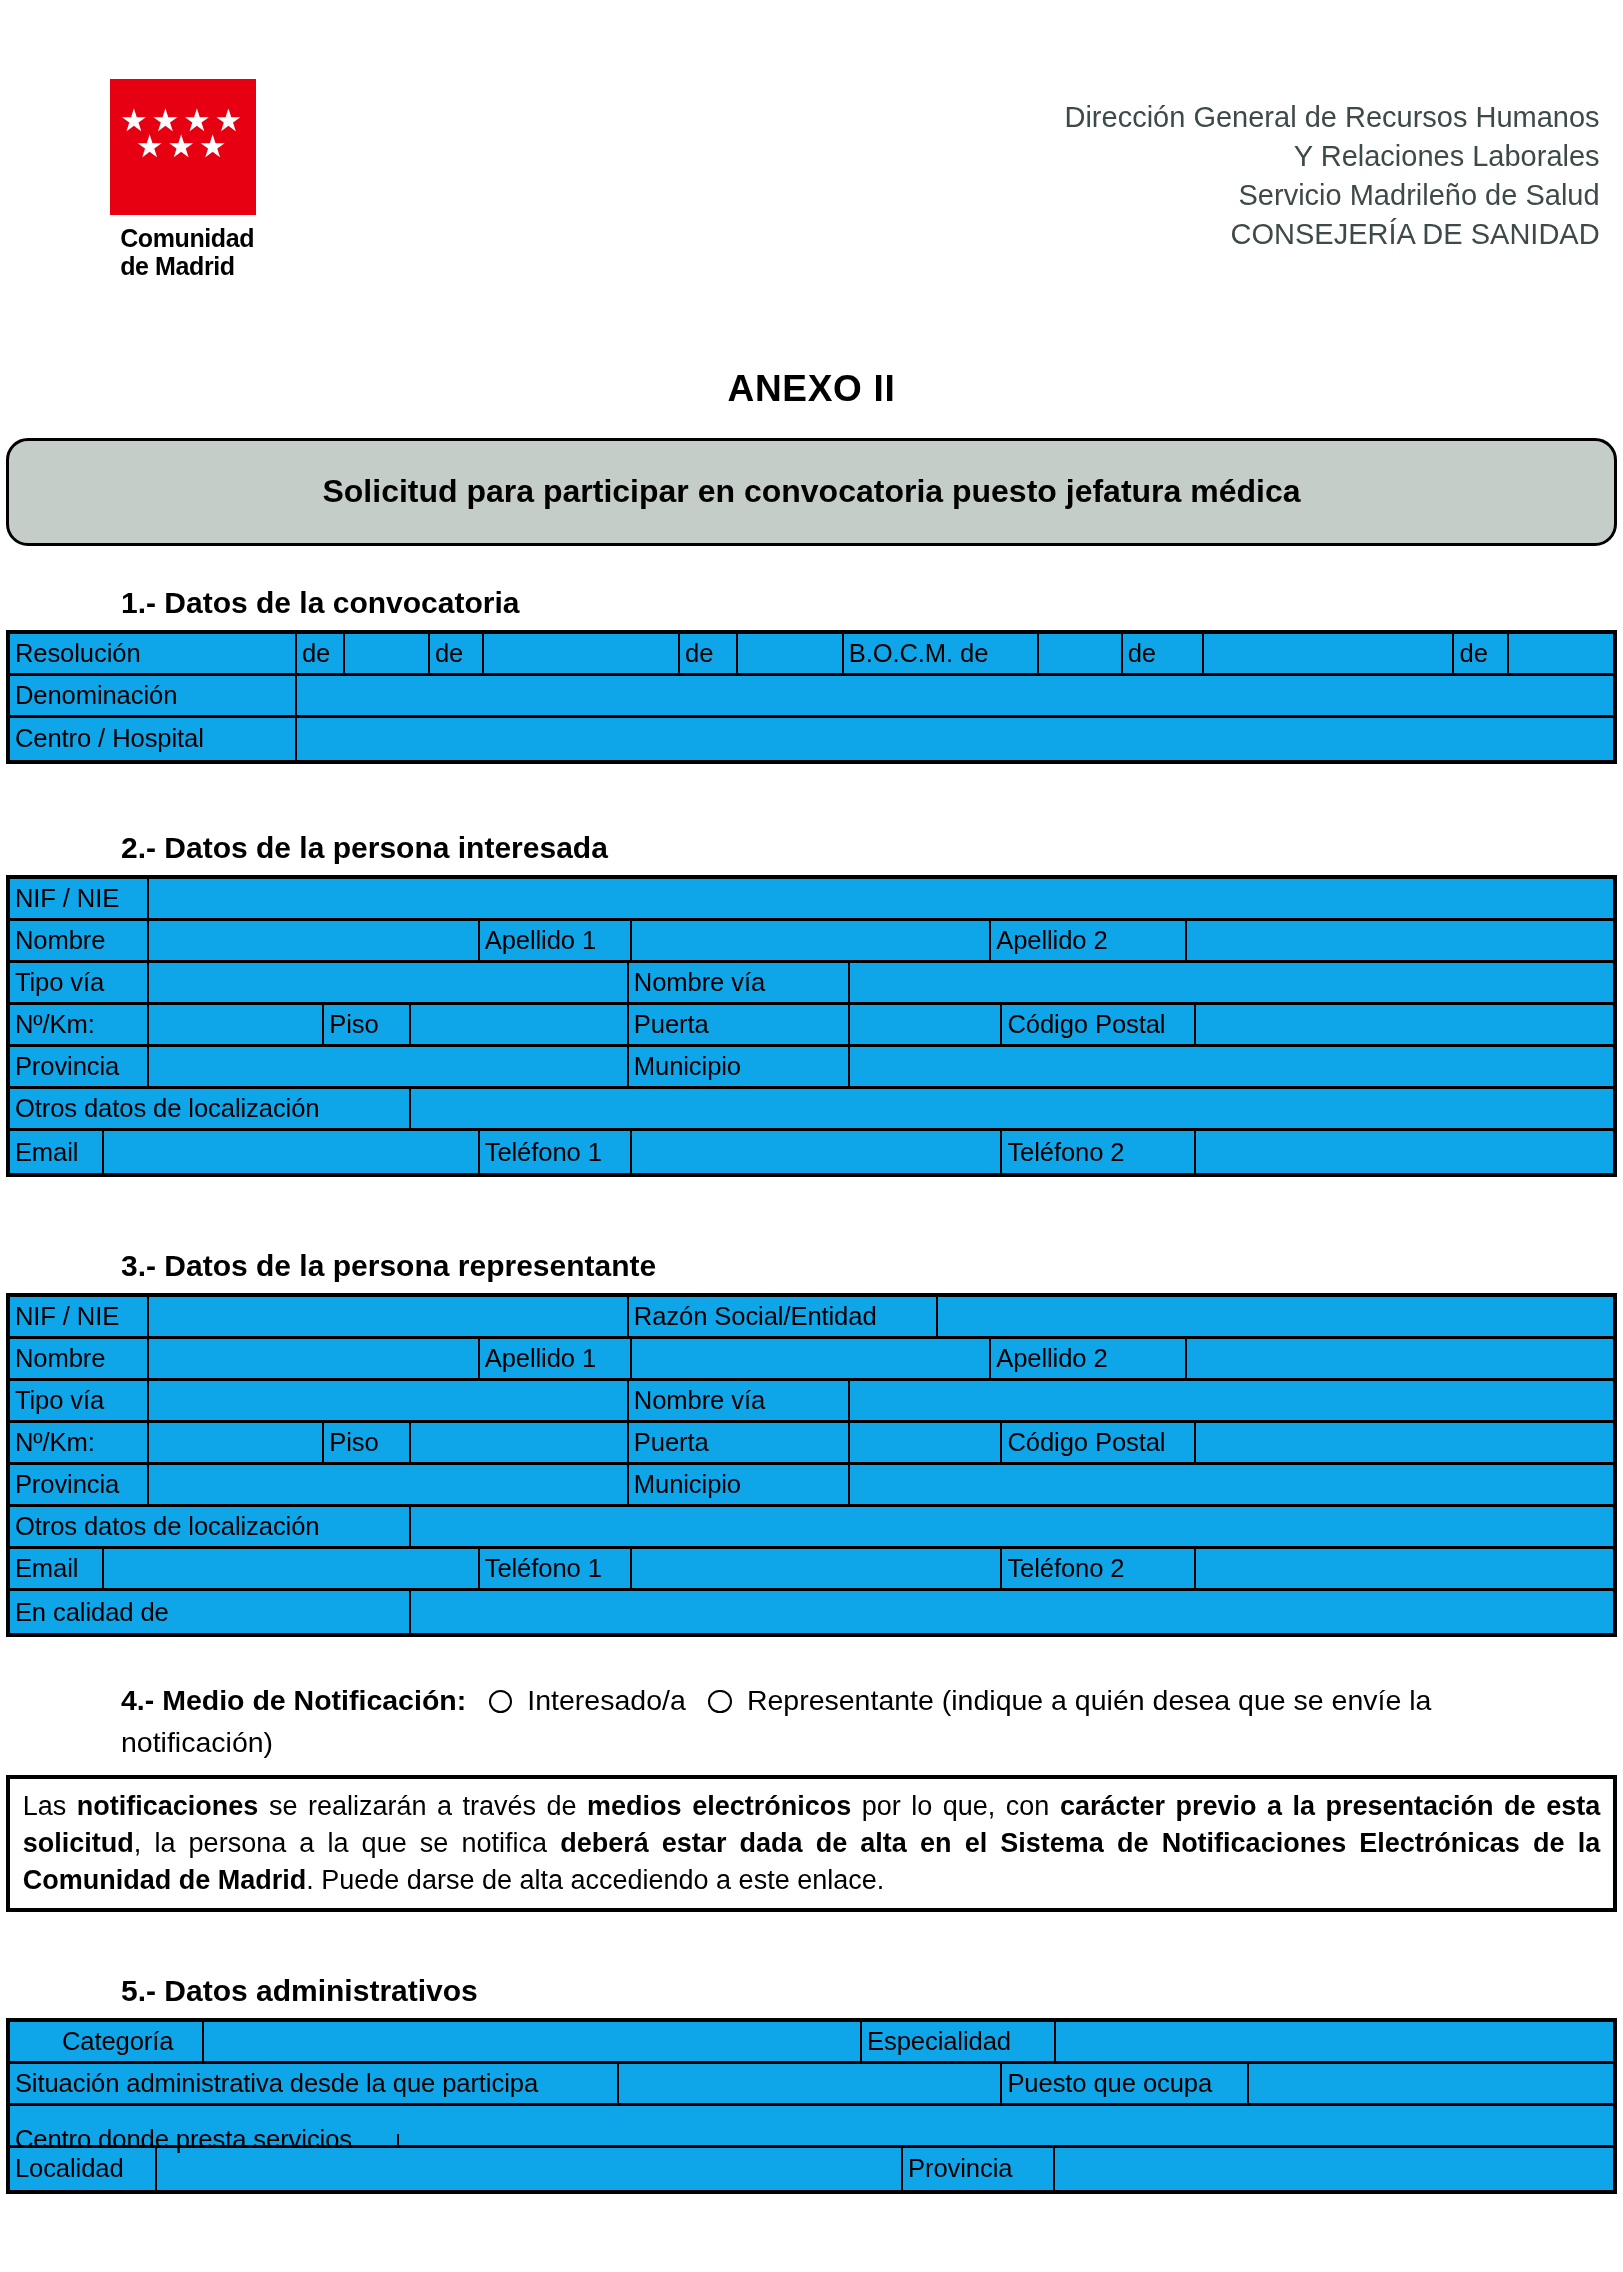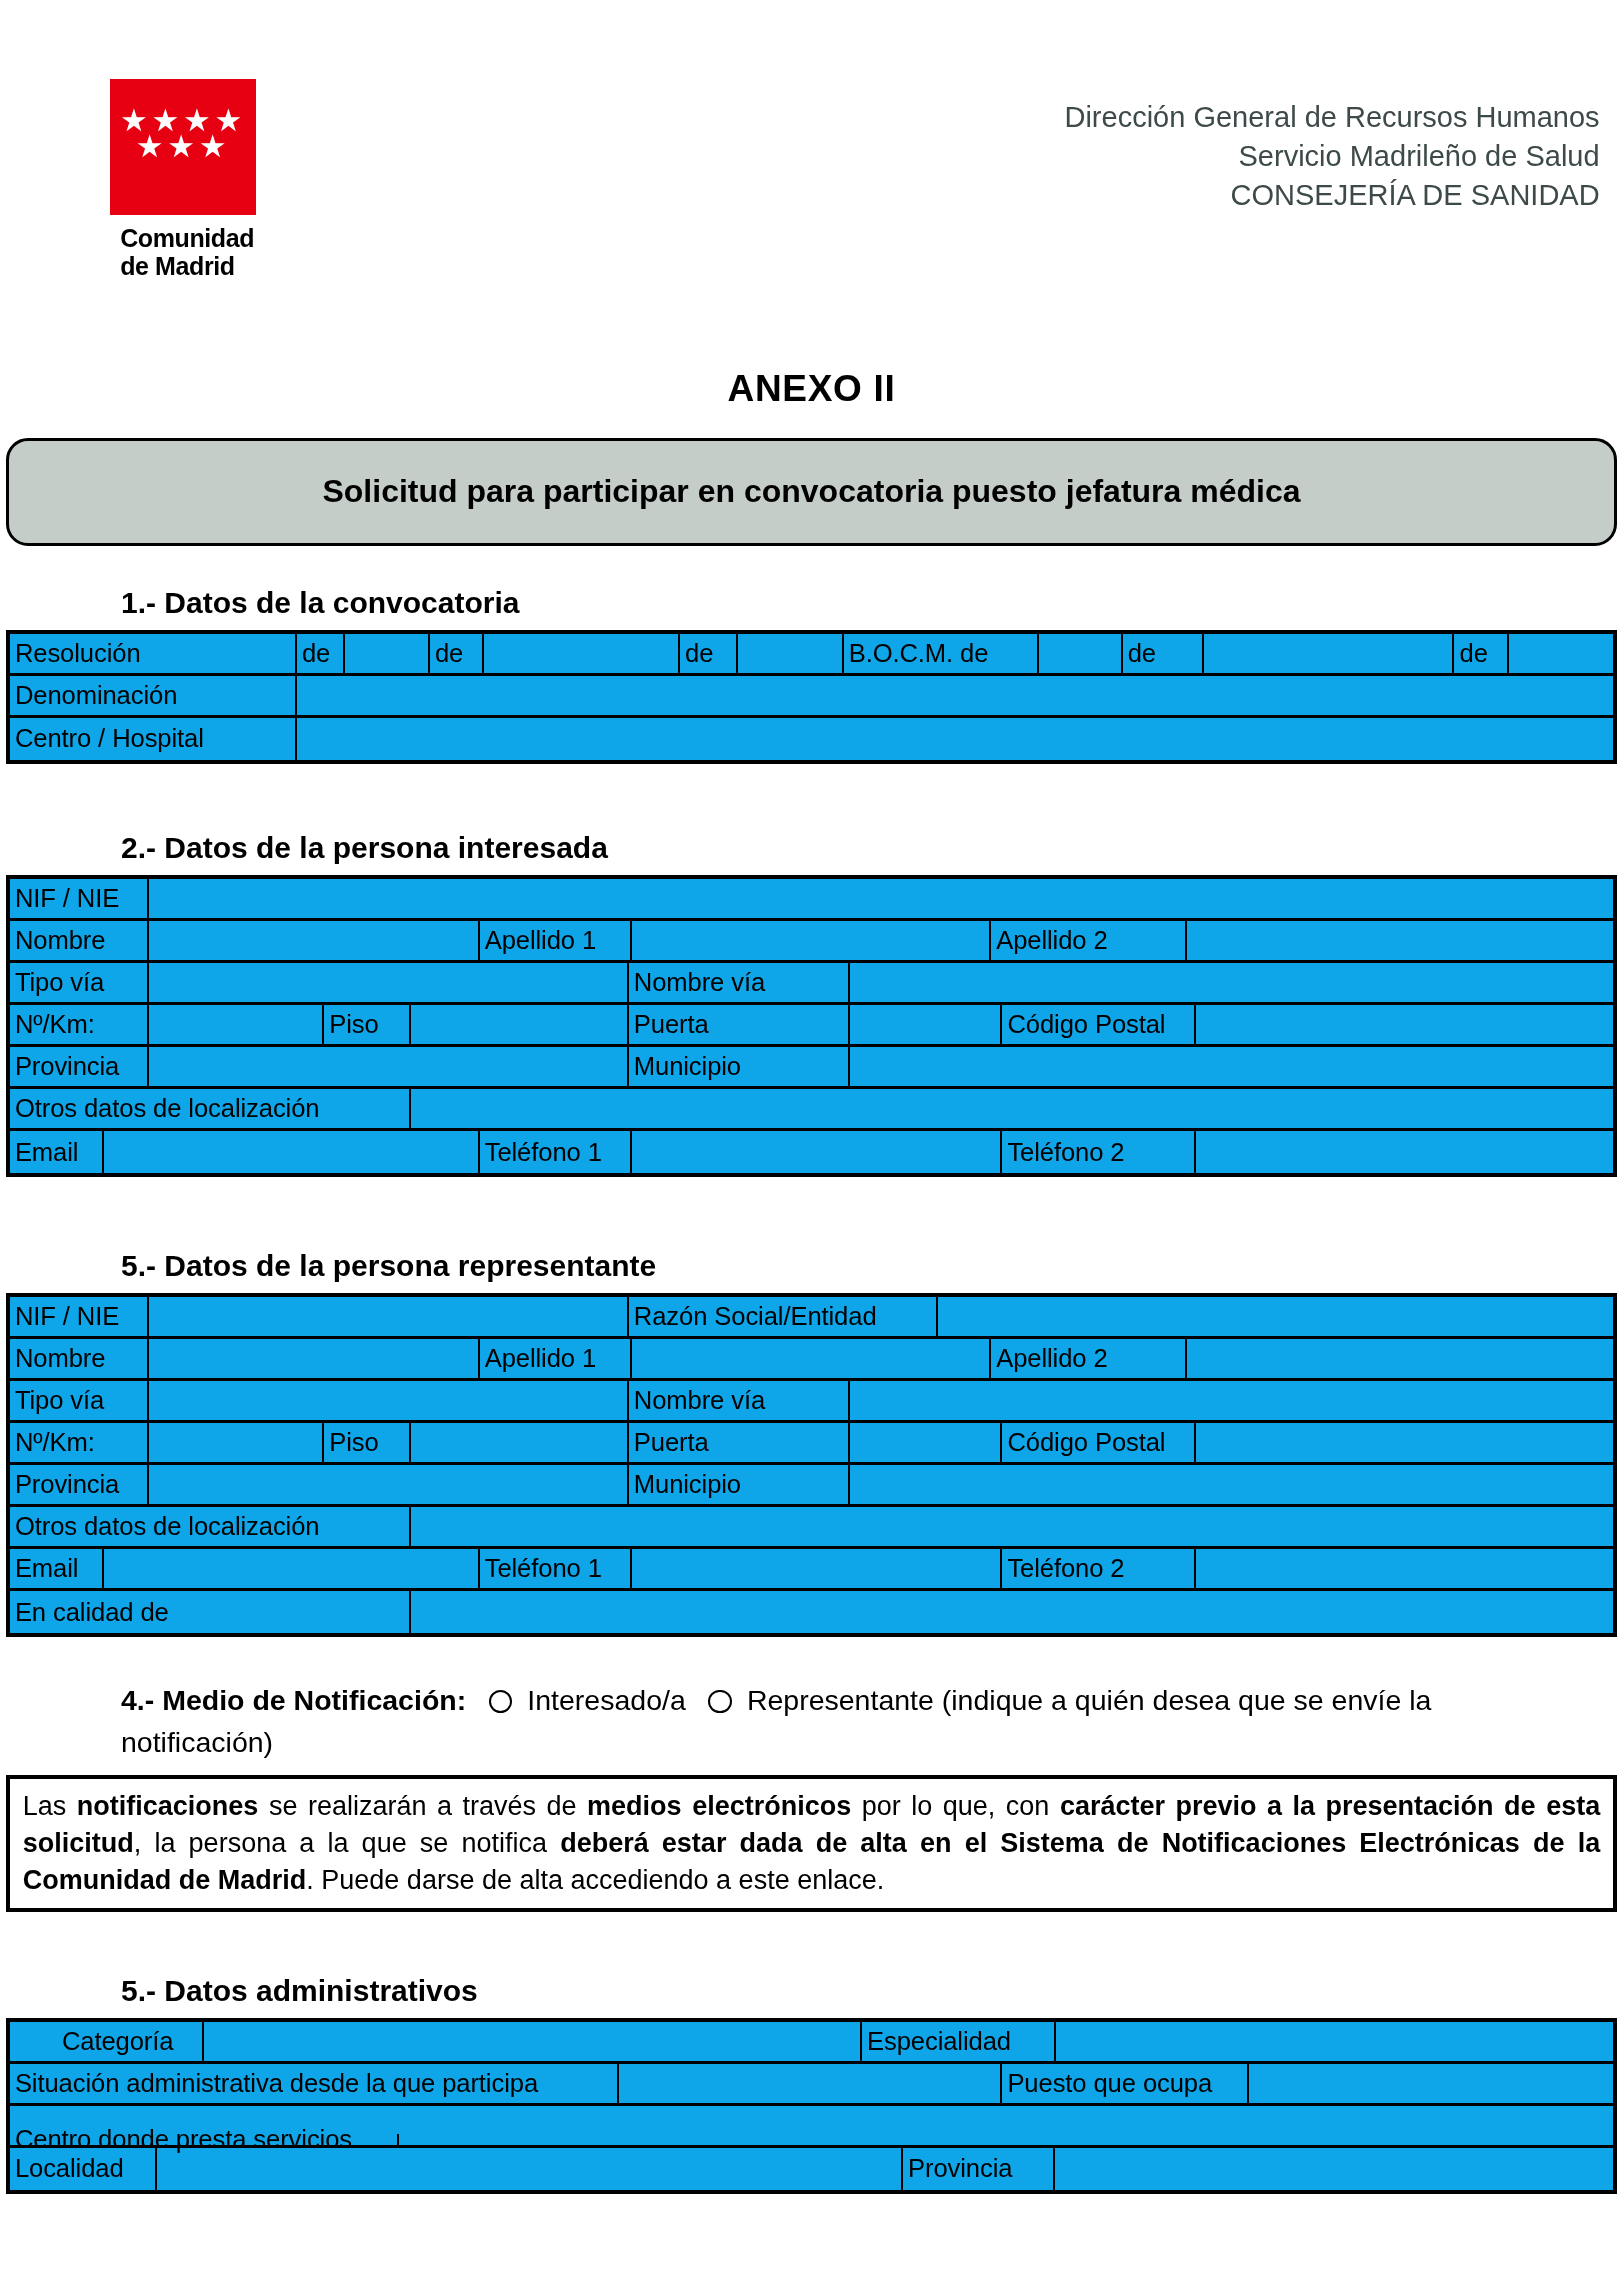--- a/index.html
+++ b/index.html
@@ -68,20 +68,21 @@
         <div class="stars r1">★★★★</div>
         <div class="stars r2">★★★</div>
       </div>
       <div class="logo-caption">
         <div>Comunidad</div>
         <div>de Madrid</div>
       </div>
     </div>
     <div class="org">
         <div>Dirección General de Recursos Humanos</div>
+        <div>Y Relaciones Laborales</div>
         <div>Servicio Madrileño de Salud</div>
         <div>CONSEJERÍA DE SANIDAD</div>
       </div>
   </div>
 
   <div class="title">ANEXO II</div>
 
   <div class="subtitle-box">
     <span>Solicitud para participar en convocatoria puesto jefatura médica</span>
   </div>
@@ -156,21 +157,21 @@
       <div class="frow">
         <div class="fcell lbl" style="width: 5.9%;">Email</div>
         <div class="fcell fld" style="width: 23.4%;"></div>
         <div class="fcell lbl" style="width: 9.5%;">Teléfono 1</div>
         <div class="fcell fld" style="width: 23.1%;"></div>
         <div class="fcell lbl" style="width: 12.1%;">Teléfono 2</div>
         <div class="fcell fld" style="width: 26%;"></div>
       </div>
     </div>
 
-  <h2 class="sec-h mt3">5.- Datos de la persona representante</h2>
+  <h2 class="sec-h mt3">3.- Datos de la persona representante</h2>
   <div class="ftable">
       <div class="frow">
         <div class="fcell lbl" style="width: 8.7%;">NIF / NIE</div>
         <div class="fcell fld" style="width: 29.9%;"></div>
         <div class="fcell lbl" style="width: 19.3%;">Razón Social/Entidad</div>
         <div class="fcell fld" style="width: 42.1%;"></div>
       </div>
       <div class="frow">
         <div class="fcell lbl" style="width: 8.7%;">Nombre</div>
         <div class="fcell fld" style="width: 20.6%;"></div>

